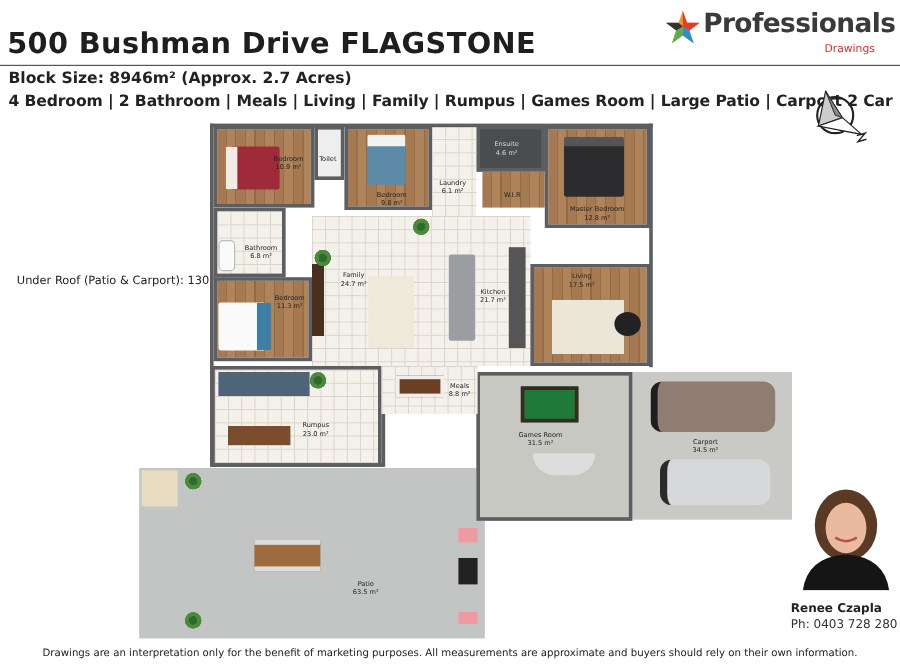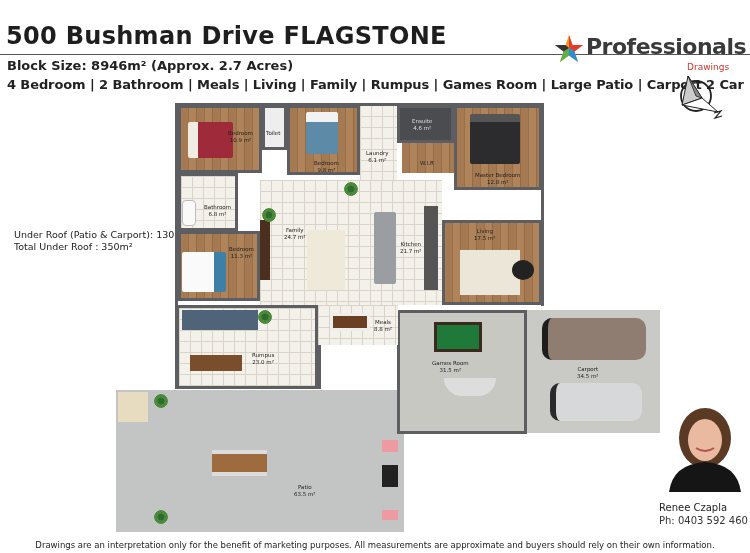--- a/index.html
+++ b/index.html
@@ -2,39 +2,39 @@
 <html><head>
 <meta charset="utf-8">
 <style>
   * { box-sizing: border-box; margin: 0; padding: 0; }
   body { width: 750px; height: 553px; background: #ffffff; position: relative; overflow: hidden; font-family: "DejaVu Sans", sans-serif; color: #1a1a1a; }
   .abs { position: absolute; }
   .title { left: 6px; top: 22px; font-size: 24px; font-weight: bold; letter-spacing: 0.3px; color: #1e1e1e; white-space: nowrap; font-family: "DejaVu Sans", sans-serif; }
   .rule { left: 0; top: 54px; width: 750px; height: 1px; background: #555; }
   .sub1 { left: 7px; top: 58px; font-size: 13px; font-weight: bold; color: #222; white-space: nowrap; }
   .sub2 { left: 7px; top: 77px; font-size: 13px; font-weight: bold; color: #222; white-space: nowrap; letter-spacing: -0.1px; }
-  .logo { left: 554px; top: 6px; width: 190px; height: 42px; margin-top: 26px; }
+  .logo { left: 554px; top: 6px; width: 190px; height: 42px; }
   .logo-text { position: absolute; left: 32px; top: 2px; font-size: 22px; font-weight: bold; color: #3a3a3a; letter-spacing: -0.5px; font-family: "DejaVu Sans", sans-serif; }
   .logo-sub { position: absolute; left: 133px; top: 30px; font-size: 9px; color: #d0312d; }
   .compass { left: 674px; top: 72px; width: 50px; height: 50px; }
   .area { left: 14px; top: 229px; font-size: 9.5px; line-height: 11.5px; color: #222; }
   .area .hd { font-weight: bold; font-size: 11px; }
   .plan { left: 112px; top: 100px; width: 548px; height: 432px; }
   .room { position: absolute; }
   .wood { background: repeating-linear-gradient(90deg, #a57a52 0 7px, #9a6f47 7px 8px, #b0845a 8px 15px, #946a43 15px 16px); }
   .tile { background-color: #f4f1ea; background-image: linear-gradient(#d9d4ca 1px, transparent 1px), linear-gradient(90deg, #d9d4ca 1px, transparent 1px); background-size: 11px 11px; }
   .concrete { background: #c9c9c5; }
   .patio { background: #c3c5c4; }
   .wall { position: absolute; background: #5c5e62; }
   .lbl { position: absolute; font-size: 5.5px; color: #222; text-align: center; line-height: 6.5px; white-space: nowrap; }
   .bed { position: absolute; border-radius: 2px; }
   .car { position: absolute; border-radius: 10px; }
   .plant { position: absolute; width: 14px; height: 14px; border-radius: 50%; background: radial-gradient(circle, #2f6b2f 0 35%, #4a8a3a 36% 70%, transparent 71%); }
   .agent-photo { left: 663px; top: 404px; width: 83px; height: 88px; background: #fff; overflow: hidden; }
-  .agent-name { left: 659px; top: 502px; font-size: 10px; font-weight: normal; color: #222; white-space: nowrap; }
+  .agent-name { left: 659px; top: 502px; font-size: 10px; font-weight: bold; color: #222; white-space: nowrap; }
   .agent-phone { left: 659px; top: 515px; font-size: 10px; color: #333; white-space: nowrap; }
   .disclaimer { left: 0; top: 540px; width: 750px; text-align: center; font-size: 8.5px; color: #222; white-space: nowrap; }
 </style>
 </head>
 <body>
 
 <div class="abs title">500 Bushman Drive FLAGSTONE</div>
 <div class="abs rule"></div>
 <div class="abs sub1">Block Size: 8946m² (Approx. 2.7 Acres)</div>
 <div class="abs sub2">4 Bedroom | 2 Bathroom | Meals | Living | Family | Rumpus | Games Room | Large Patio | Carport 2 Car</div>
@@ -57,21 +57,20 @@
     <circle cx="22" cy="24" r="15" fill="none" stroke="#222" stroke-width="1.8"></circle>
     <polygon points="14,4 28,26 8,33" fill="#ccc" stroke="#222" stroke-width="1"></polygon>
     <polygon points="14,4 28,26 22,24" fill="#888" stroke="#222" stroke-width="0.8"></polygon>
     <polygon points="8,33 28,26 44,40" fill="#fff" stroke="#222" stroke-width="1"></polygon>
     <path d="M40 41 L47 39 L41 46 L48 44" fill="none" stroke="#222" stroke-width="1.2"></path>
   </svg>
 </div>
 
 <div class="abs area">
   <div>Under Roof (Patio &amp; Carport): 130m²</div>
-  <div>Total Under Roof : 350m²</div>
 </div>
 
 <div class="abs plan">
 
   <div class="room patio" style="left:4px;top:290px;width:288px;height:142px;"></div>
   <div class="room" style="left:6px;top:292px;width:30px;height:30px;background:#e8dcc0;border-right:14px solid transparent;"></div>
   <div class="room" style="left:100px;top:350px;width:55px;height:26px;background:#9e6b3e;border-top:4px solid #dcdcdc;border-bottom:4px solid #dcdcdc;"></div>
   <div class="room" style="left:270px;top:340px;width:16px;height:12px;background:#ee9aa3;"></div>
   <div class="room" style="left:270px;top:365px;width:16px;height:22px;background:#222;"></div>
   <div class="room" style="left:270px;top:410px;width:16px;height:10px;background:#ee9aa3;"></div>
@@ -203,15 +202,15 @@
 
 <div class="abs agent-photo">
   <svg width="83" height="88" viewBox="0 0 83 88">
     <ellipse cx="42" cy="34" rx="26" ry="30" fill="#5a3a24"></ellipse>
     <ellipse cx="42" cy="36" rx="17" ry="21" fill="#e9b9a0"></ellipse>
     <path d="M6 88 Q10 60 42 58 Q74 60 78 88 Z" fill="#151515"></path>
     <path d="M33 44 Q42 50 51 44" stroke="#b5524e" stroke-width="2" fill="none"></path>
   </svg>
 </div>
 <div class="abs agent-name">Renee Czapla</div>
-<div class="abs agent-phone">Ph: 0403 592 460</div>
+<div class="abs agent-phone">Ph: 0403 728 280</div>
 
 <div class="abs disclaimer">Drawings are an interpretation only for the benefit of marketing purposes.  All measurements are approximate and buyers should rely on their own information.</div>
 
 </body></html>

